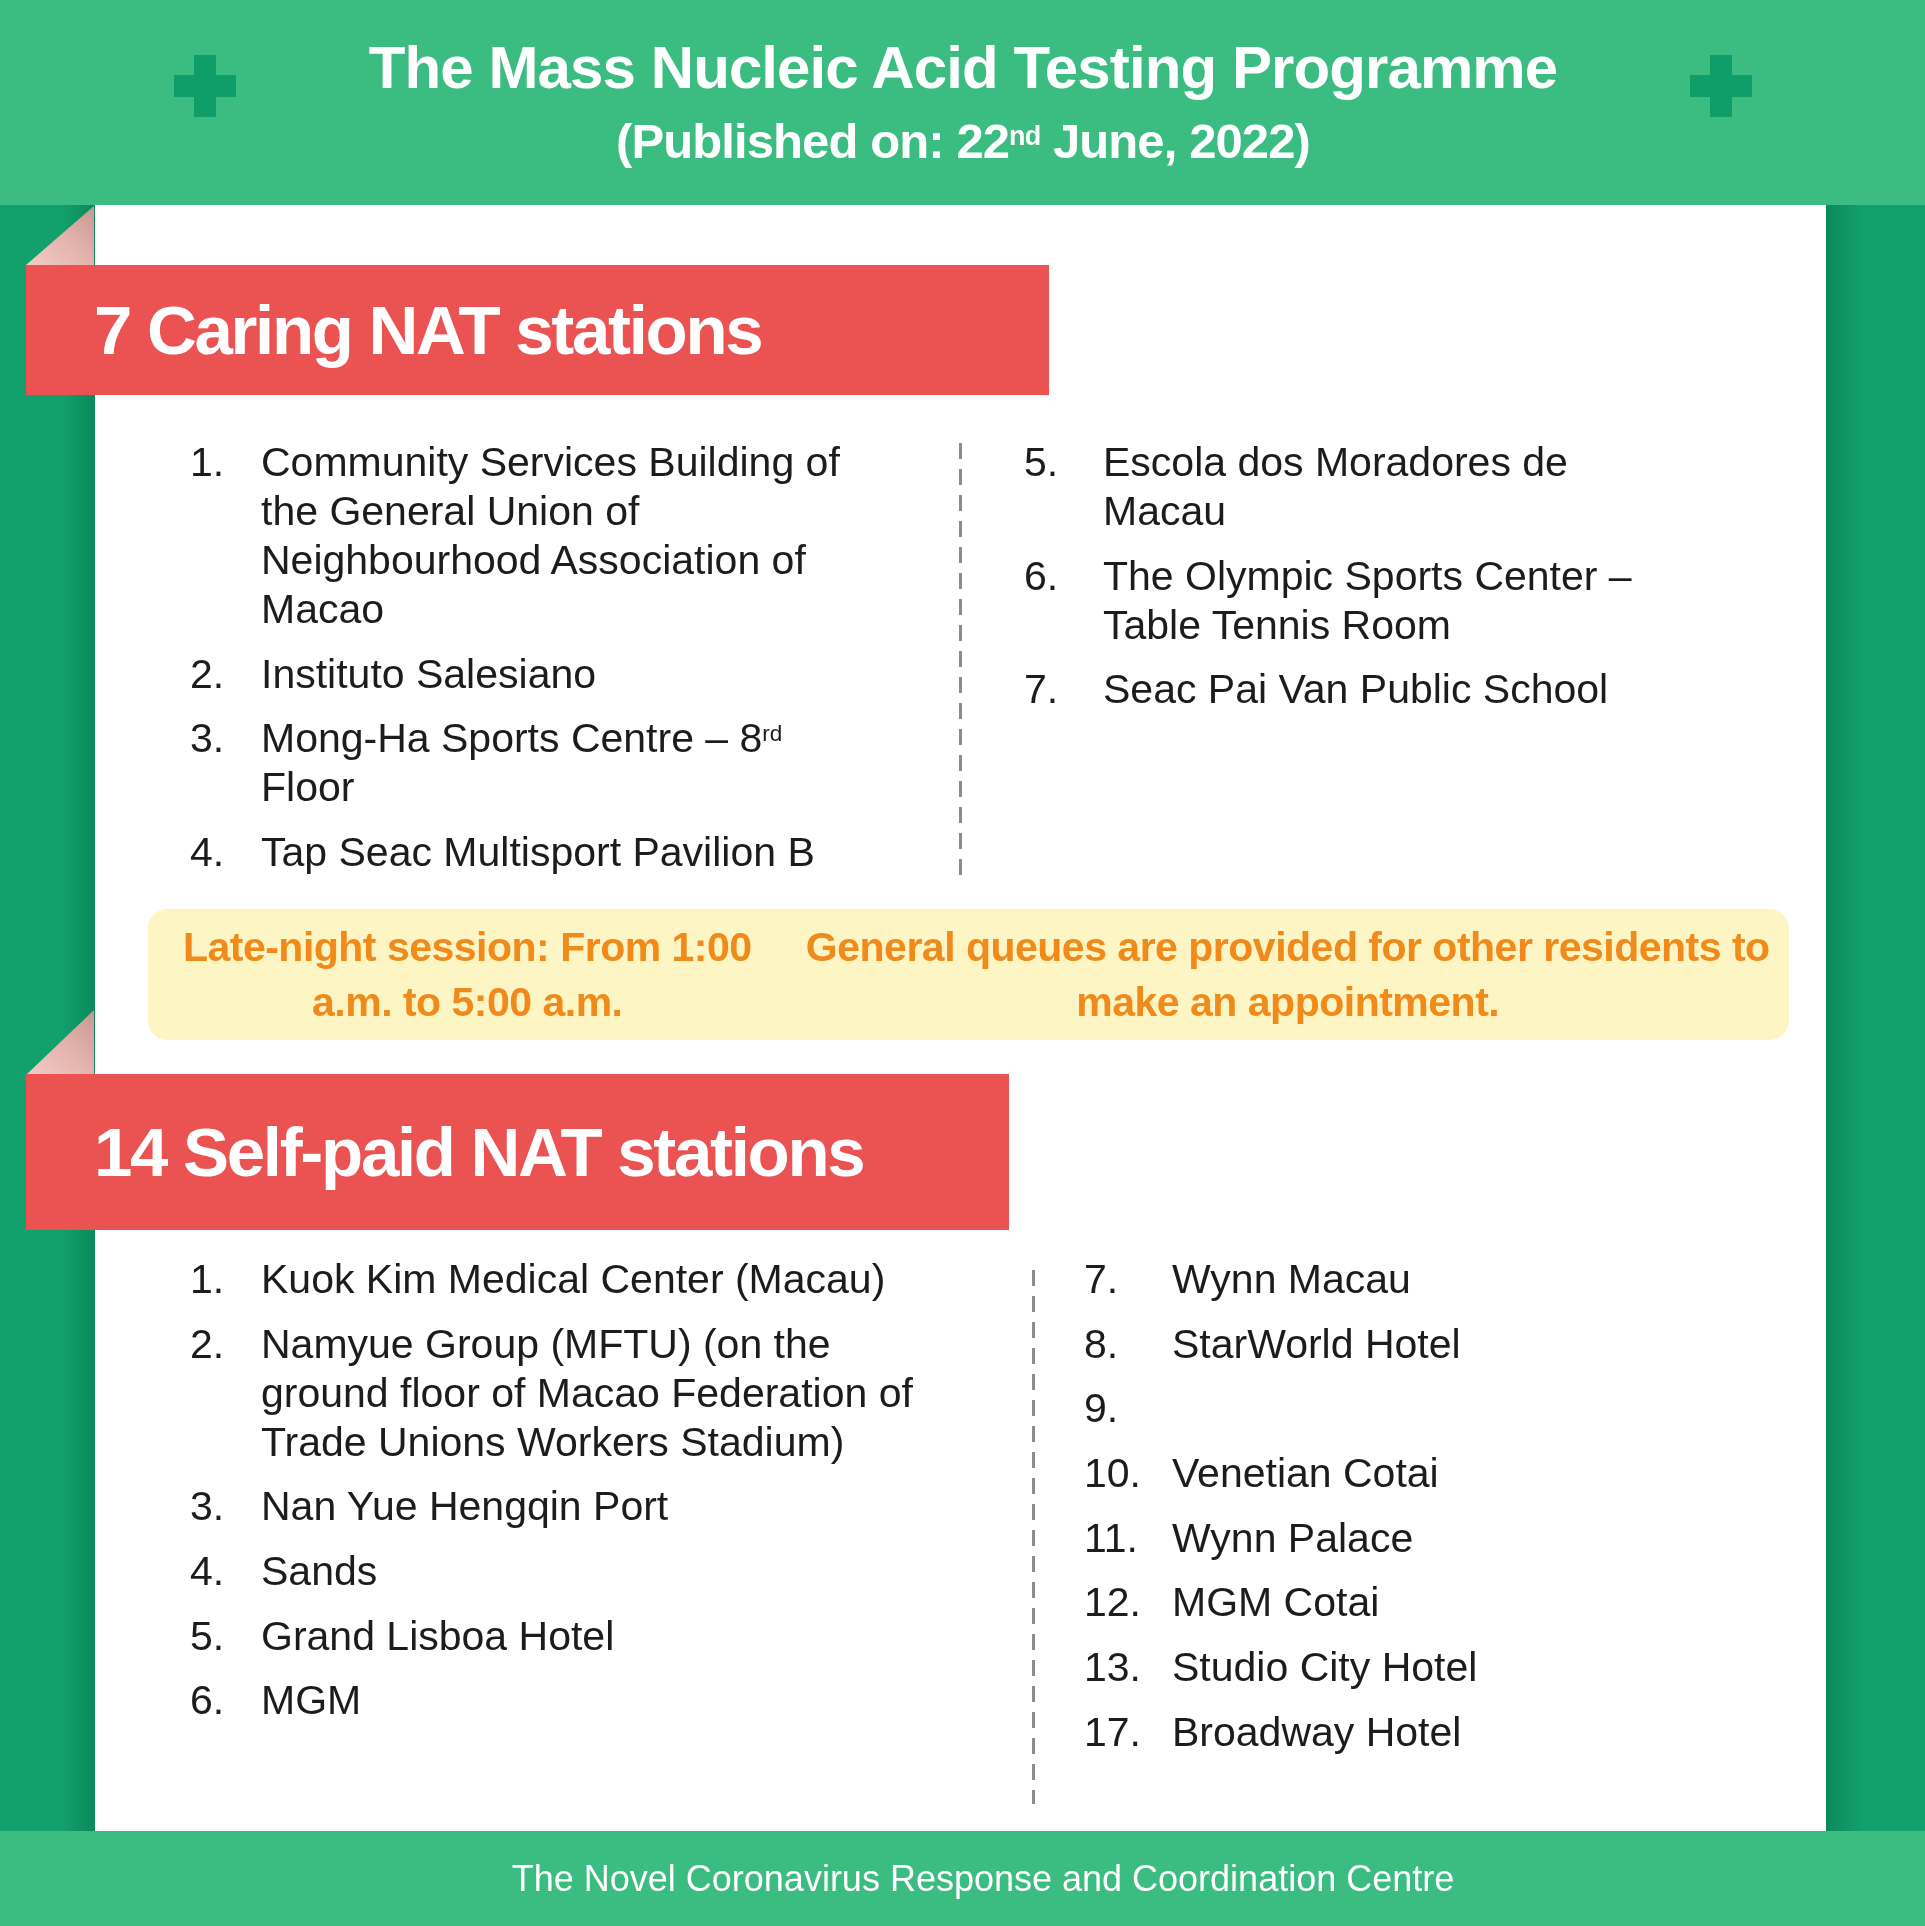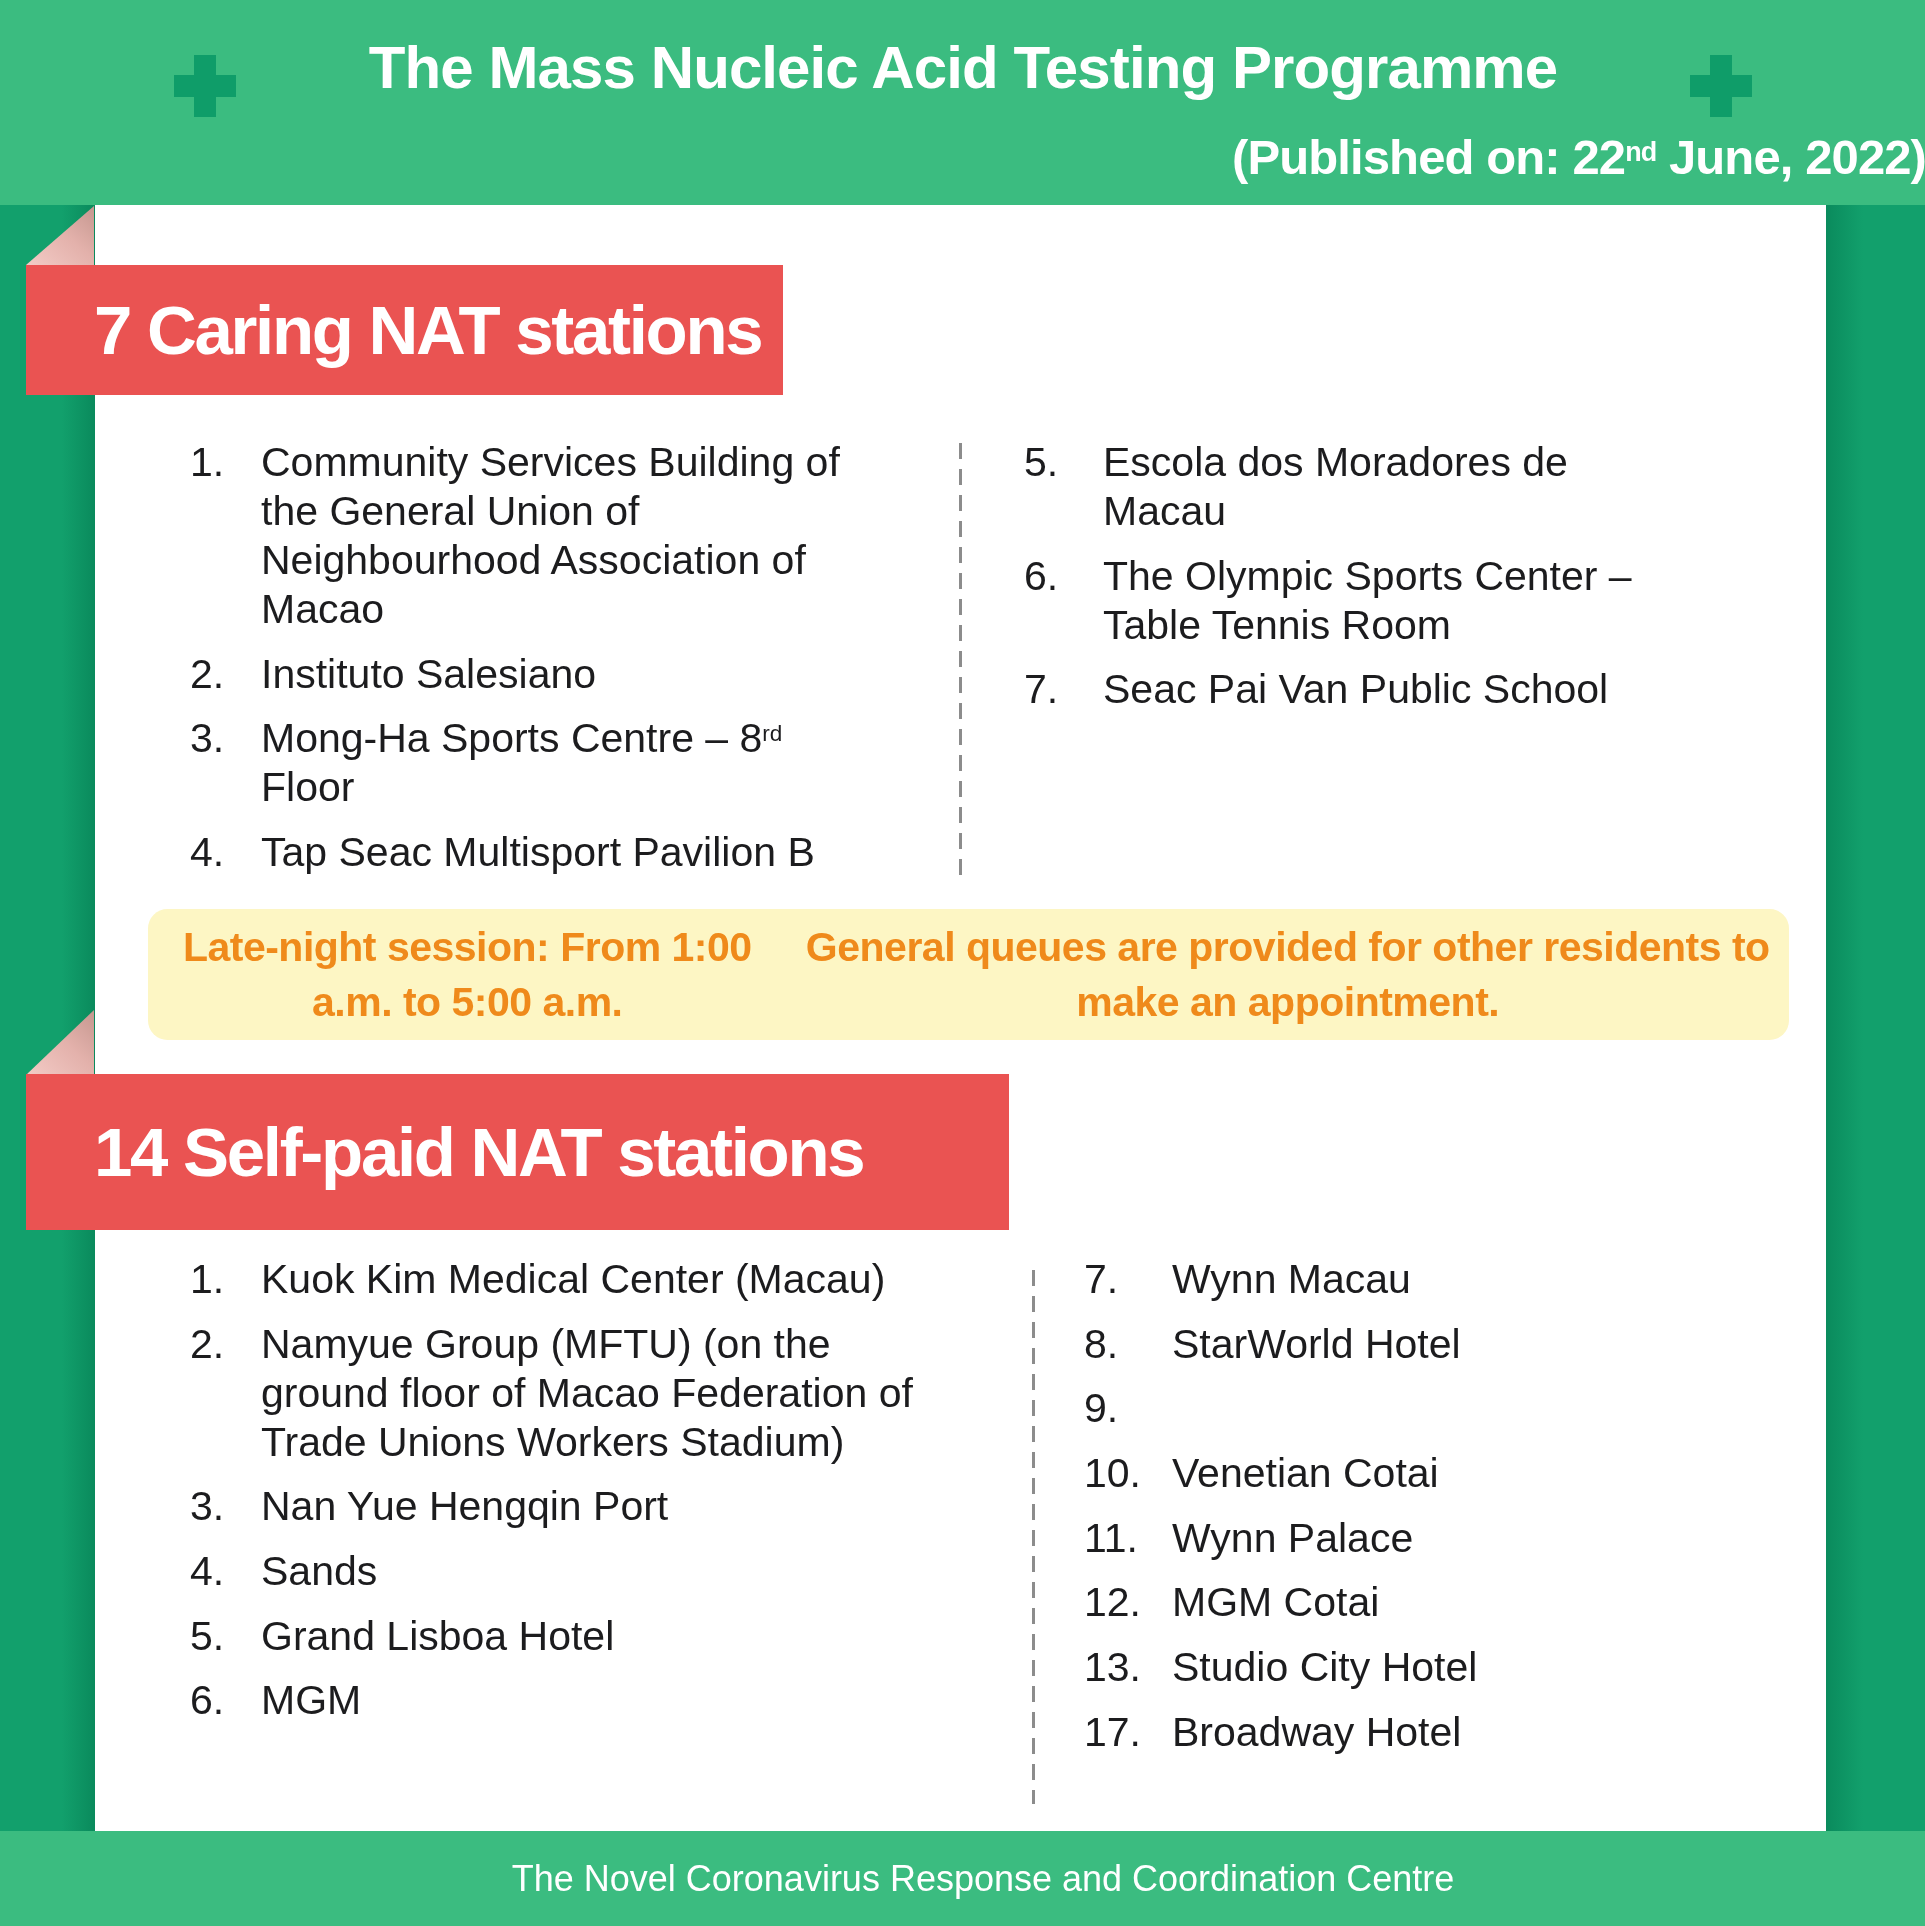--- a/index.html
+++ b/index.html
@@ -8,22 +8,22 @@
     background:#0f9b66;
     font-family:"Liberation Sans", sans-serif;
   }
   
   .header-band{position:absolute;left:0;top:0;width:1926px;height:205px;background:#3bbc80;}
   .poster-title{
     position:absolute;left:0;top:33px;width:100%;text-align:center;
     color:#ffffff;font-size:60px;font-weight:bold;letter-spacing:-0.9px;line-height:69px;
   }
   .poster-subtitle{
-    position:absolute;left:0;top:111px;width:100%;text-align:right;
-    color:#ffffff;font-size:49px;font-weight:bold;letter-spacing:-0.9px;line-height:60px;margin-top:16px;
+    position:absolute;left:0;top:111px;width:100%;text-align:center;
+    color:#ffffff;font-size:49px;font-weight:bold;letter-spacing:-0.9px;line-height:60px;
   }
   .poster-subtitle sup, .ord{font-size:0.55em;vertical-align:0.5em;line-height:0;}
   .cross{position:absolute;width:62px;height:62px;top:55px;}
   .cross-left{left:174px;}
   .cross-right{left:1690px;}
   .cross .bar-v{position:absolute;left:20px;top:0;width:22px;height:62px;background:#0f9d69;}
   .cross .bar-h{position:absolute;left:0;top:20px;width:62px;height:22px;background:#0f9d69;}
   
   .strip-left{position:absolute;left:0;top:205px;width:95px;height:1626px;
     background:linear-gradient(to right,#12a06c 0%,#12a06c 65%,#0a8a5c 100%);}
@@ -31,21 +31,21 @@
     background:linear-gradient(to right,#0a8a5c 0%,#12a06c 38%,#12a06c 100%);}
   .card{position:absolute;left:95px;top:205px;width:1731px;height:1626px;background:#ffffff;}
   
   .fold{position:absolute;left:26px;width:68px;
     clip-path:polygon(100% 0,100% 100%,0 100%);
     background:linear-gradient(to bottom left,#c5978f 0%,#e3b1ab 45%,#f3cbc6 100%);}
   .fold-1{top:206px;height:59px;}
   .fold-2{top:1010px;height:65px;}
   .banner{position:absolute;left:26px;background:#ea5352;display:flex;align-items:center;
     padding-left:68px;box-sizing:border-box;}
-  .banner-1{top:265px;width:757px;height:130px;}
+  .banner-1{top:265px;width:1023px;height:130px;}
   .banner-2{top:1074px;width:983px;height:156px;}
   .banner-text{color:#ffffff;font-size:69px;font-weight:bold;letter-spacing:-2.3px;white-space:nowrap;}
   
   .list{position:absolute;margin:0;padding:0;list-style:none;color:#1c1c1e;font-size:41px;line-height:49px;}
   .list li{display:flex;align-items:flex-start;margin-bottom:15.7px;}
   .list .num{flex:0 0 auto;}
   .list .txt{white-space:pre-line;}
   .list-1-left{left:190px;top:438px;width:758px;}
   .list-1-left .num{width:71px;}
   .list-1-right{left:1024px;top:438px;width:781px;}

